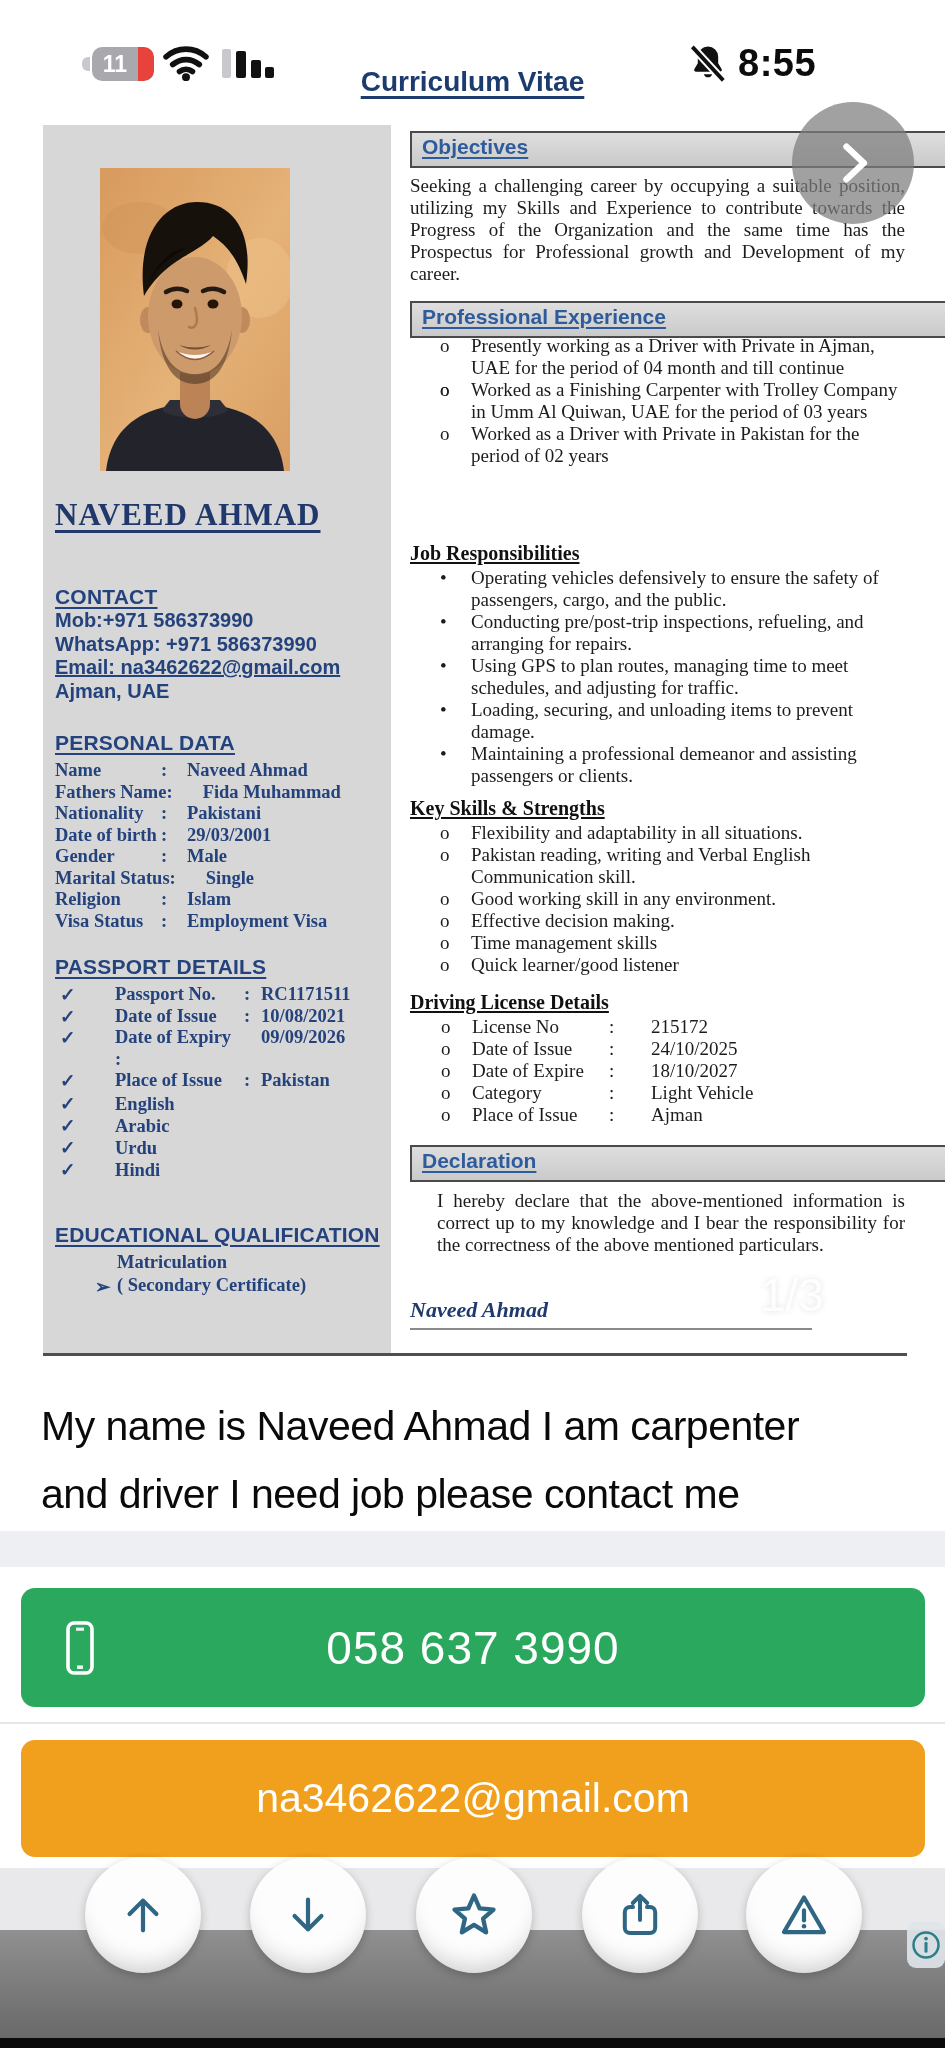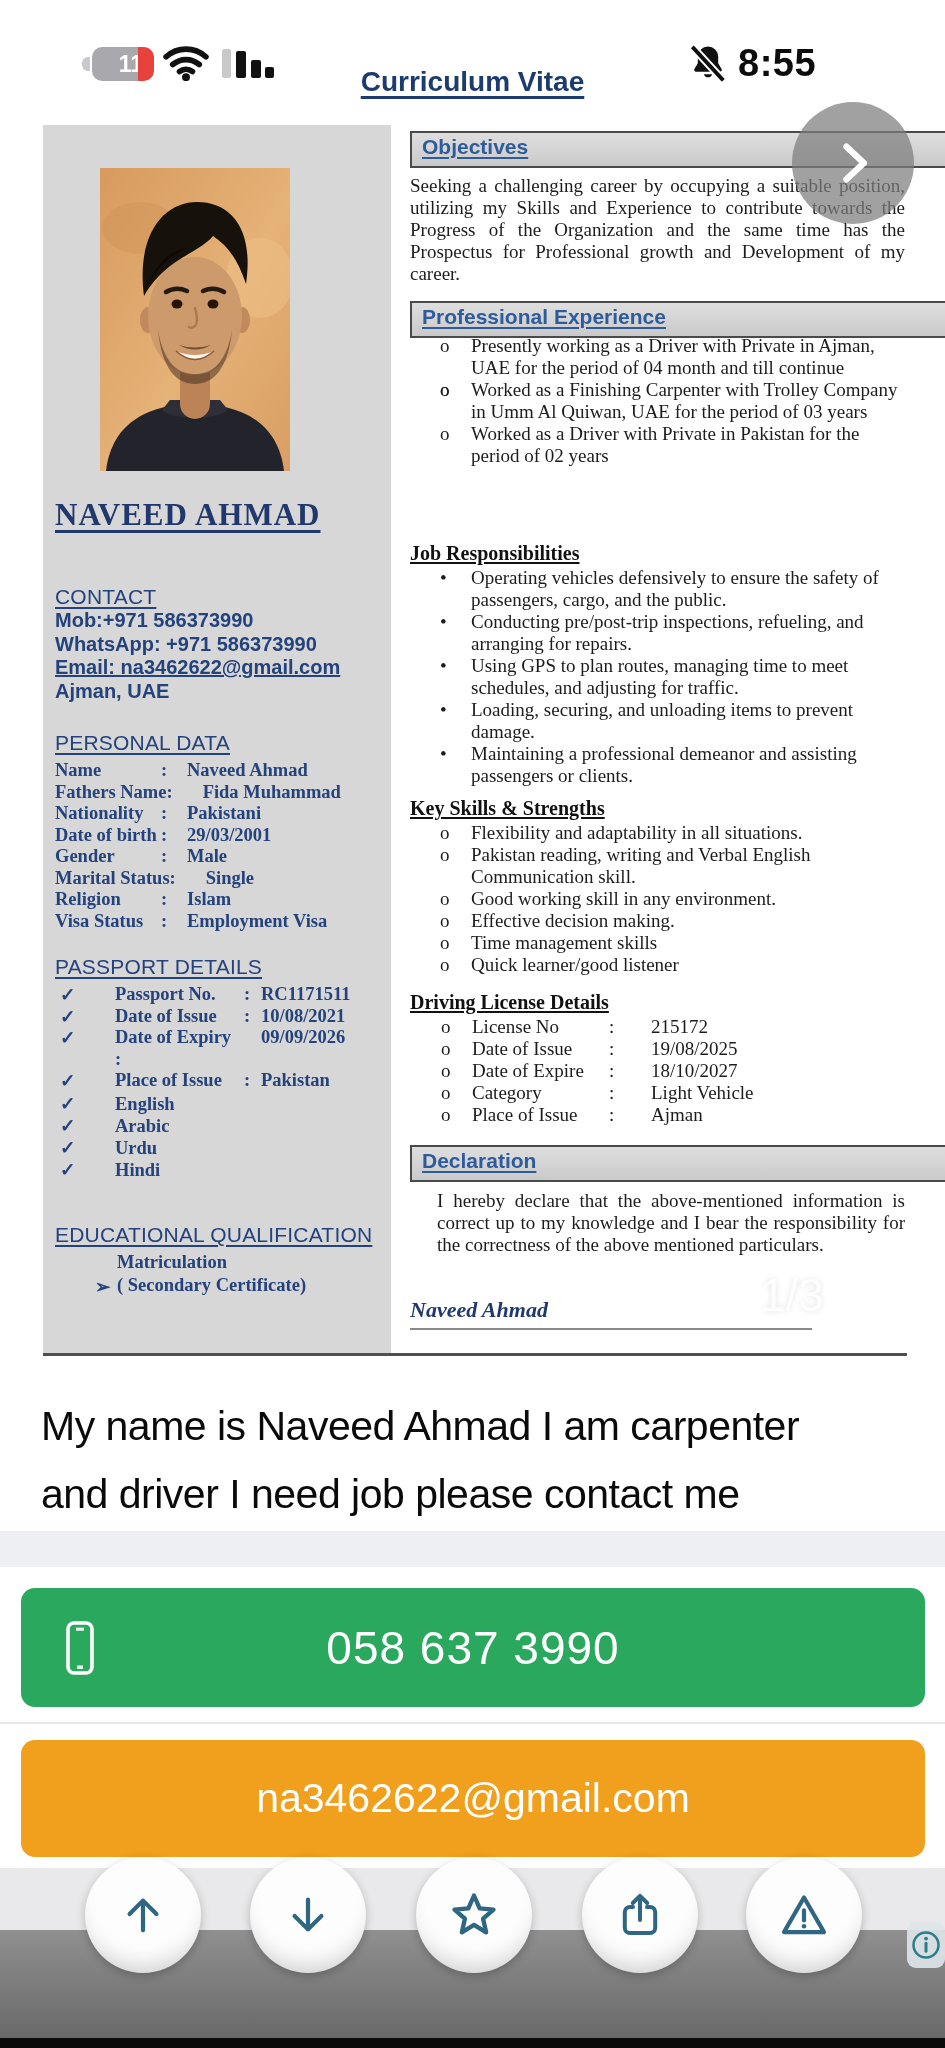--- a/index.html
+++ b/index.html
@@ -4,21 +4,21 @@
 <style>
   html,body{margin:0;padding:0;}
   body{
     width:945px;height:2048px;position:relative;overflow:hidden;
     background:#ffffff;font-family:"Liberation Sans",sans-serif;
     -webkit-font-smoothing:antialiased;
   }
   
   .statusbar{position:absolute;left:0;top:0;width:945px;height:120px;background:#fff;}
   .battery{position:absolute;left:92px;top:47px;width:62px;height:34px;background:#a9a9ad;border-radius:10px;overflow:hidden;}
-  .battery .pct{position:absolute;left:0;top:0;width:46px;height:34px;line-height:34px;text-align:center;color:#fff;font-weight:bold;font-size:23px;padding-left:16px;}
+  .battery .pct{position:absolute;left:0;top:0;width:46px;height:34px;line-height:34px;text-align:center;color:#fff;font-weight:bold;font-size:23px;}
   .battery .red{position:absolute;right:0;top:0;width:16px;height:34px;background:#e8423d;border-radius:0 10px 10px 0;}
   .battery-nub{position:absolute;left:82px;top:57px;width:8px;height:14px;background:#c9c9cd;border-radius:6px 0 0 6px;}
   .wifi{position:absolute;left:163px;top:45px;width:46px;height:36px;}
   .sigbars{position:absolute;left:222px;top:48px;width:56px;height:30px;}
   .sigbars div{position:absolute;bottom:0;border-radius:2px;}
   .sb1{left:0;width:9px;height:29px;background:#c9c9cd;}
   .sb2{left:14px;width:10px;height:27px;background:#111;}
   .sb3{left:29px;width:10px;height:18px;background:#111;}
   .sb4{left:43px;width:9px;height:11px;background:#111;}
   .page-title{
@@ -35,21 +35,21 @@
   .cv-right{position:relative;flex:1;background:#fff;padding-left:19px;}
   .sp{position:absolute;left:12px;right:8px;}
 
   .photo{position:absolute;left:57px;top:43px;width:190px;height:303px;}
   .cv-name{
     position:absolute;left:12px;top:372px;width:330px;
     font-family:"Liberation Serif",serif;font-weight:bold;font-size:31px;letter-spacing:1px;
     color:#20386b;text-decoration:underline;text-decoration-thickness:2.5px;text-underline-offset:5px;
   }
   .side-h{
-    font-size:21px;font-weight:normal;color:#24427c;
+    font-size:21px;font-weight:bold;color:#24427c;
     text-decoration:underline;text-decoration-thickness:2px;text-underline-offset:3px;letter-spacing:0.2px;
   }
   .contact-lines{font-size:20px;font-weight:bold;color:#24427c;line-height:23.5px;}
   .contact-lines .u{text-decoration:underline;}
   .drows{font-family:"Liberation Serif",serif;font-size:18.5px;font-weight:bold;color:#24427c;}
   .drow{display:flex;line-height:21.5px;}
   .drow .lbl{flex:none;min-width:102px;}
   .drow .col{flex:none;width:14px;text-align:center;}
   .drow .val{padding-left:16px;white-space:nowrap;}
   .prow{display:flex;line-height:21.5px;}
@@ -433,21 +433,21 @@
           <span class="mk">o</span>
           <span class="lbl">License No</span>
           <span class="col">:</span>
           <span class="val">215172</span>
         </div>
 
         <div class="lrow">
           <span class="mk">o</span>
           <span class="lbl">Date of Issue</span>
           <span class="col">:</span>
-          <span class="val">19/08/2025</span>
+          <span class="val">24/10/2025</span>
         </div>
 
         <div class="lrow">
           <span class="mk">o</span>
           <span class="lbl">Date of Expire</span>
           <span class="col">:</span>
           <span class="val">18/10/2027</span>
         </div>
 
         <div class="lrow">

